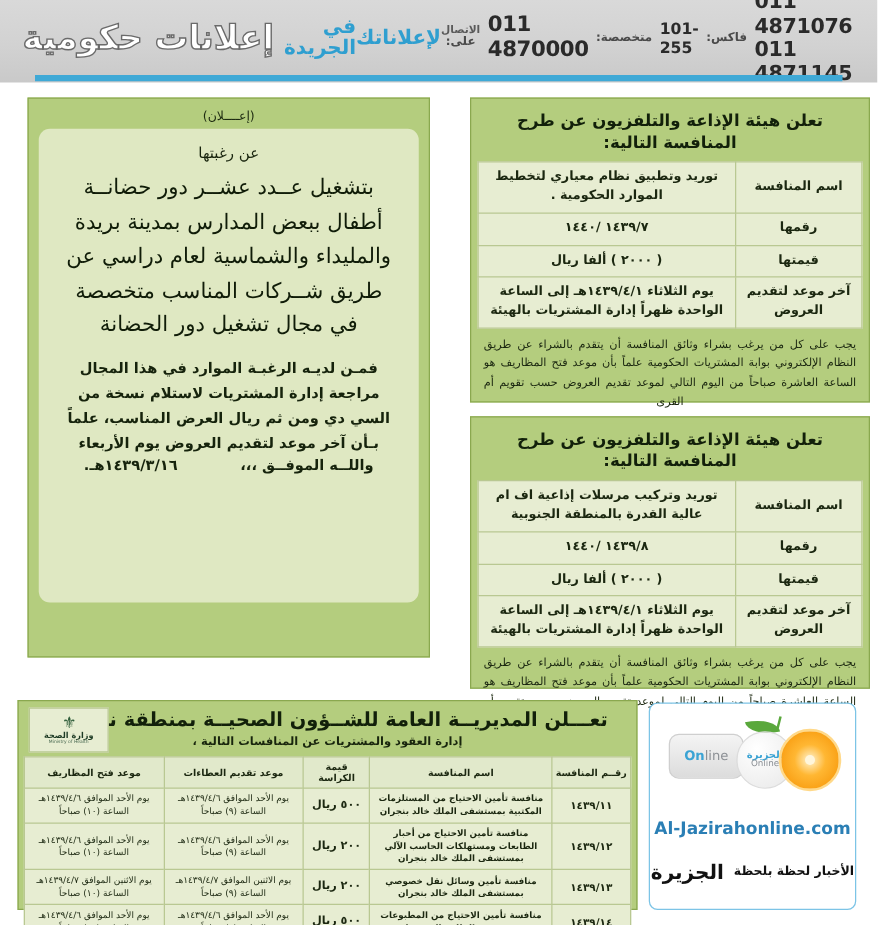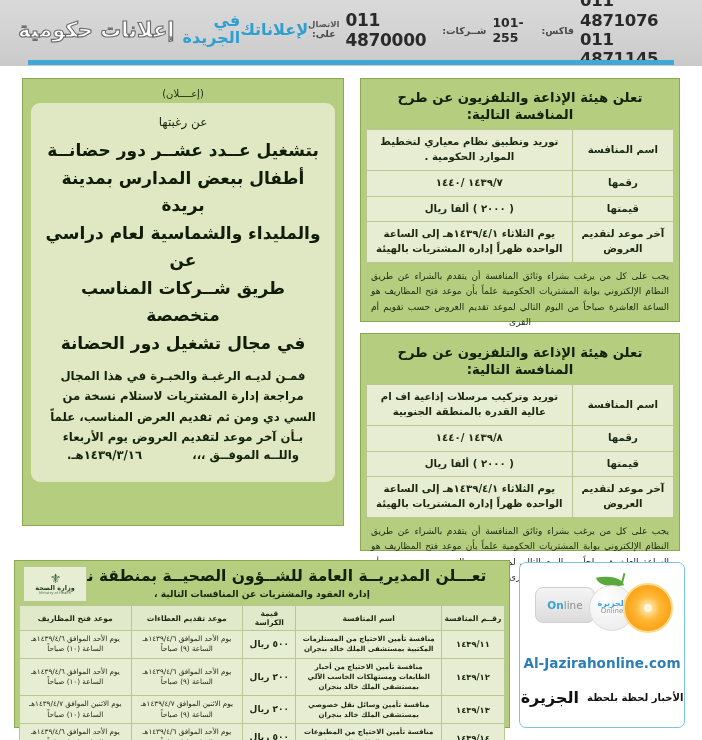--- a/index.html
+++ b/index.html
@@ -23,21 +23,21 @@
   .banner-inner{
     position:absolute;inset:0;
     display:flex;flex-direction:row-reverse;align-items:center;
     padding:0 22px 6px 18px;
     box-sizing:border-box;
   }
   .brand-block{
     display:flex;flex-direction:row-reverse;align-items:center;gap:8px;
   }
   .brand-outline{
-    font-size:21px;font-weight:bold;color:#ffffff;
+    font-size:27px;font-weight:bold;color:#ffffff;
     -webkit-text-stroke:1.1px #6a6a6a;
     letter-spacing:0px;
     white-space:nowrap;
   }
   .brand-blue{
     display:flex;flex-direction:row;align-items:center;line-height:1.05;
   }
   .brand-blue .l1{font-size:16px;font-weight:bold;color:#2f9fd0;}
   .brand-blue .l2{font-size:16px;font-weight:bold;color:#2f9fd0;}
   .contact-block{
@@ -69,36 +69,36 @@
     line-height:1.3;margin-bottom:7px;
   }
   .edu-panel{
     background:#dfe8c2;
     border-radius:9px;
     padding:9px 11px 22px 11px;
     height:379px;box-sizing:border-box;
   }
   .edu-sub{text-align:center;font-size:12px;color:#17230c;margin:3px 0 8px 0;}
   .edu-body{
-    text-align:center;font-size:17px;font-weight:bold;color:#101c08;
+    text-align:center;font-size:17px;font-weight:normal;color:#101c08;
     line-height:1.62;letter-spacing:0px;
   }
   .edu-note{
     text-align:justify;text-align-last:center;
     font-size:11.7px;font-weight:bold;color:#16230c;line-height:1.72;
     margin-top:9px;
   }
   .edu-foot{
     display:flex;flex-direction:row-reverse;justify-content:space-around;
     font-size:11.7px;font-weight:bold;color:#16230c;margin-top:1px;
   }
 
   
   .tbox{
-    position:absolute;left:360px;width:320px;
+    position:absolute;left:376px;width:320px;
     background:#b4cd7e;border:1px solid #8aa84f;
     box-sizing:border-box;padding:5px;
   }
   #tbox1{top:78px;height:244px;}
   #tbox2{top:333px;height:218px;}
   .tbox-head{
     background:#b4cd7e;text-align:center;
     font-size:13.2px;font-weight:bold;color:#12200a;
     padding:5px 2px 6px 2px;line-height:1.3;
   }
@@ -232,21 +232,21 @@
         <span class="l2">في الجريدة</span>
       </div>
     </div>
 
     <div class="contact-block">
       <div style="display:flex;flex-direction:column;align-items:center;line-height:1.1;">
         <span class="lbl-sm">الاتصال</span>
         <span class="lbl-sm2">على:</span>
       </div>
       <span class="num-big">011 4870000</span>
-      <span class="lbl-sm2">شــركات:</span>
+      <span class="lbl-sm2">متخصصة:</span>
       <span class="num-ext">101-255</span>
       <span class="lbl-sm2">فاكس:</span>
       <div class="fax-stack">
         <span class="num-big">011 4871076</span>
         <span class="num-big">011 4871145</span>
       </div>
     </div>
   </div>
   <div class="banner-rule"></div>
 </div>
@@ -256,23 +256,23 @@
   <div class="edu-panel">
     <div class="edu-sub">عن رغبتها</div>
     <div class="edu-body">
       <div>بتشغيل عــدد عشــر دور حضانــة</div>
       <div>أطفال ببعض المدارس بمدينة بريدة</div>
       <div>والمليداء والشماسية لعام دراسي عن</div>
       <div>طريق شــركات المناسب متخصصة</div>
       <div>في مجال تشغيل دور الحضانة</div>
     </div>
     <div class="edu-note">
-      <div>فمـن لديـه الرغبـة والخبـرة في هذا المجال</div>
+      <div>فمـن لديـه الرغبـة الموارد في هذا المجال</div>
       <div>مراجعة إدارة المشتريات لاستلام نسخة من</div>
-      <div>السي دي ومن ثم تقديم العرض المناسب، علماً</div>
+      <div>السي دي ومن ثم ريال العرض المناسب، علماً</div>
       <div>بـأن آخر موعد لتقديم العروض يوم الأربعاء</div>
     </div>
     <div class="edu-foot">
       <span>١٤٣٩/٣/١٦هـ.</span>
       <span>واللــه الموفــق ،،،</span>
     </div>
   </div>
 </div>
 
 <div class="tbox" id="tbox1">

